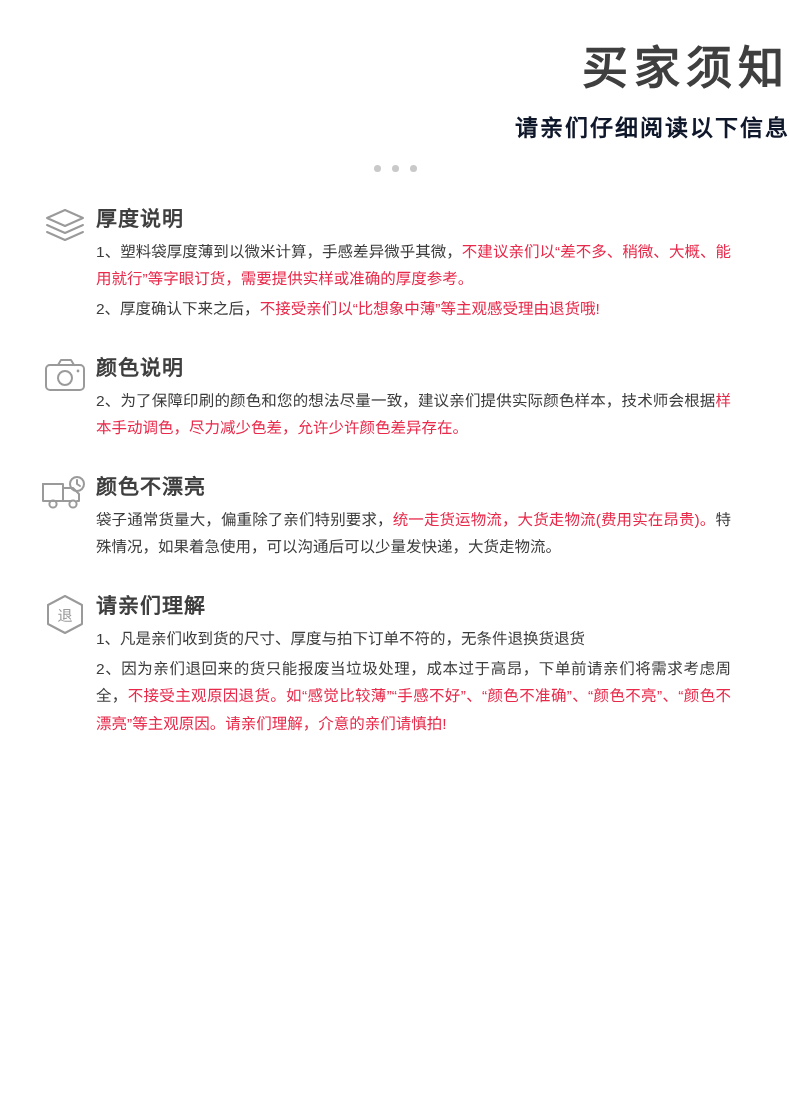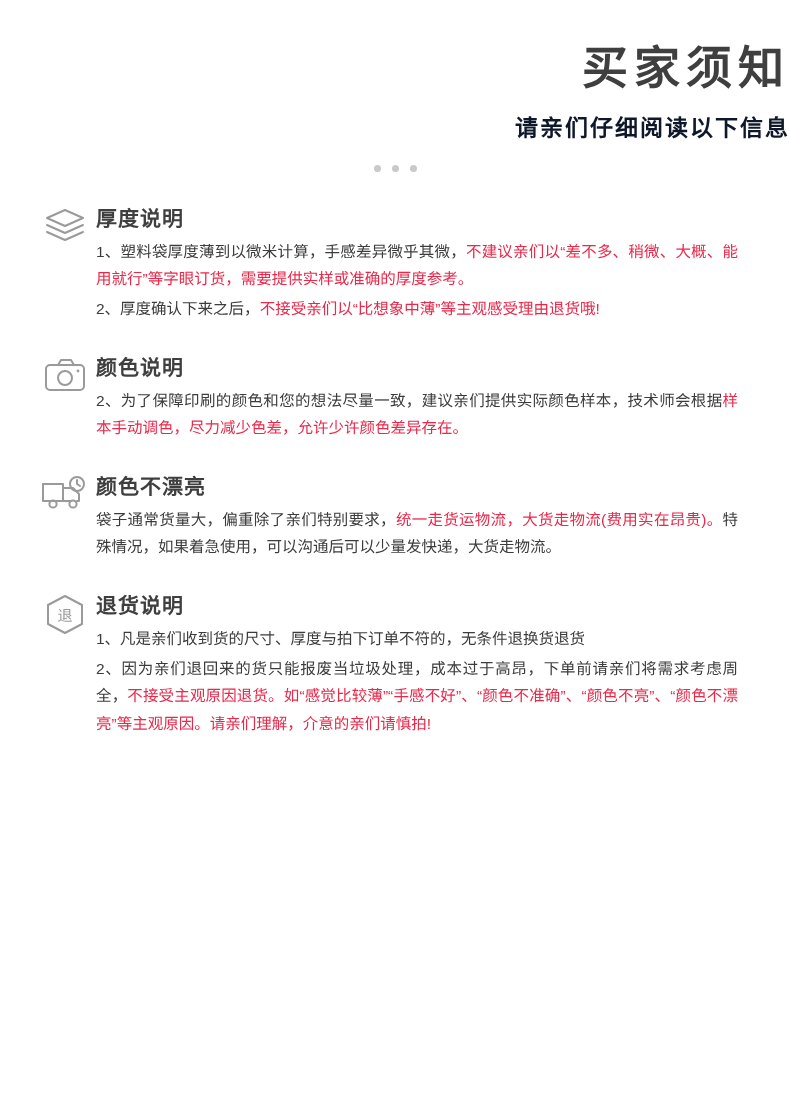--- a/index.html
+++ b/index.html
@@ -78,21 +78,21 @@
     font-size: 21px;
     font-weight: bold;
     color: #3f3f3f;
     letter-spacing: 1px;
     margin: 0 0 6px 0;
   }
   .para {
     font-size: 15.5px;
     line-height: 1.78;
     color: #3c3c3c;
-    margin: 0 8px 2px 0;
+    margin: 0 15px 2px 0;
     text-align: justify;
   }
   .para .hl { color: #e8294a; }
   
   .ico { display: block; }
   .ico path, .ico line, .ico rect, .ico circle, .ico polyline, .ico polygon {
     stroke: #9a9a9a;
     fill: none;
     stroke-width: 2;
     stroke-linecap: round;
@@ -175,21 +175,21 @@
     </div>
 
     <div class="section">
       <div class="sec-icon">
         <svg class="ico" width="44" height="44" viewBox="0 0 44 44" aria-hidden="true">
           <polygon points="22,3 39,12 39,31 22,40 5,31 5,12"></polygon>
           <text x="22" y="28" text-anchor="middle" font-size="15">退</text>
         </svg>
       </div>
       <div class="sec-body">
-        <div class="sec-title">退货说明</div>
+        <div class="sec-title">请亲们理解</div>
         <p class="para">
           <span>1、凡是亲们收到货的尺寸、厚度与拍下订单不符的，无条件退换货退货</span>
         </p>
         <p class="para">
           <span>2、因为亲们退回来的货只能报废当垃圾处理，成本过于高昂，下单前请亲们将需求考虑周全，</span><span class="hl">不接受主观原因退货。如“感觉比较薄”“手感不好”、“颜色不准确”、“颜色不亮”、“颜色不漂亮”等主观原因。请亲们理解，介意的亲们请慎拍!</span>
         </p>
       </div>
     </div>
 
   </div>

